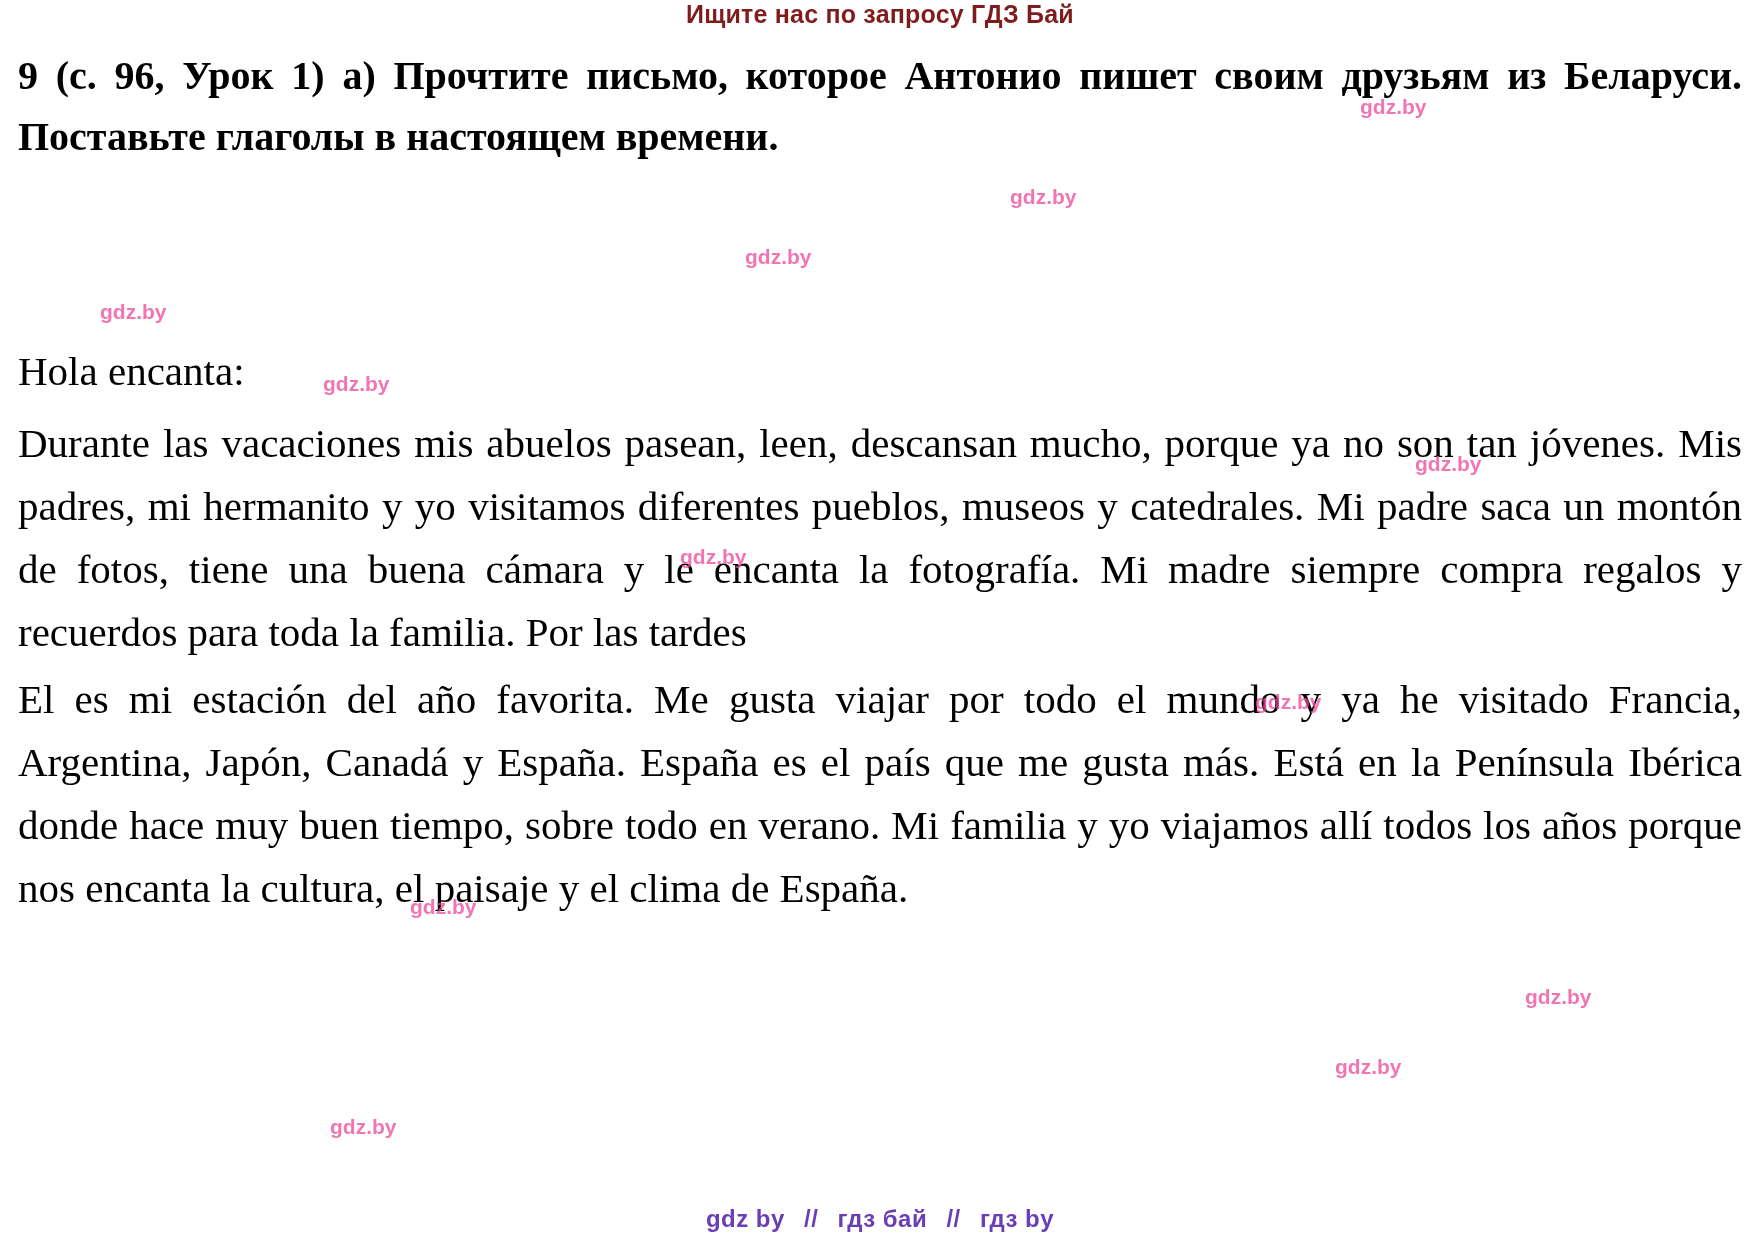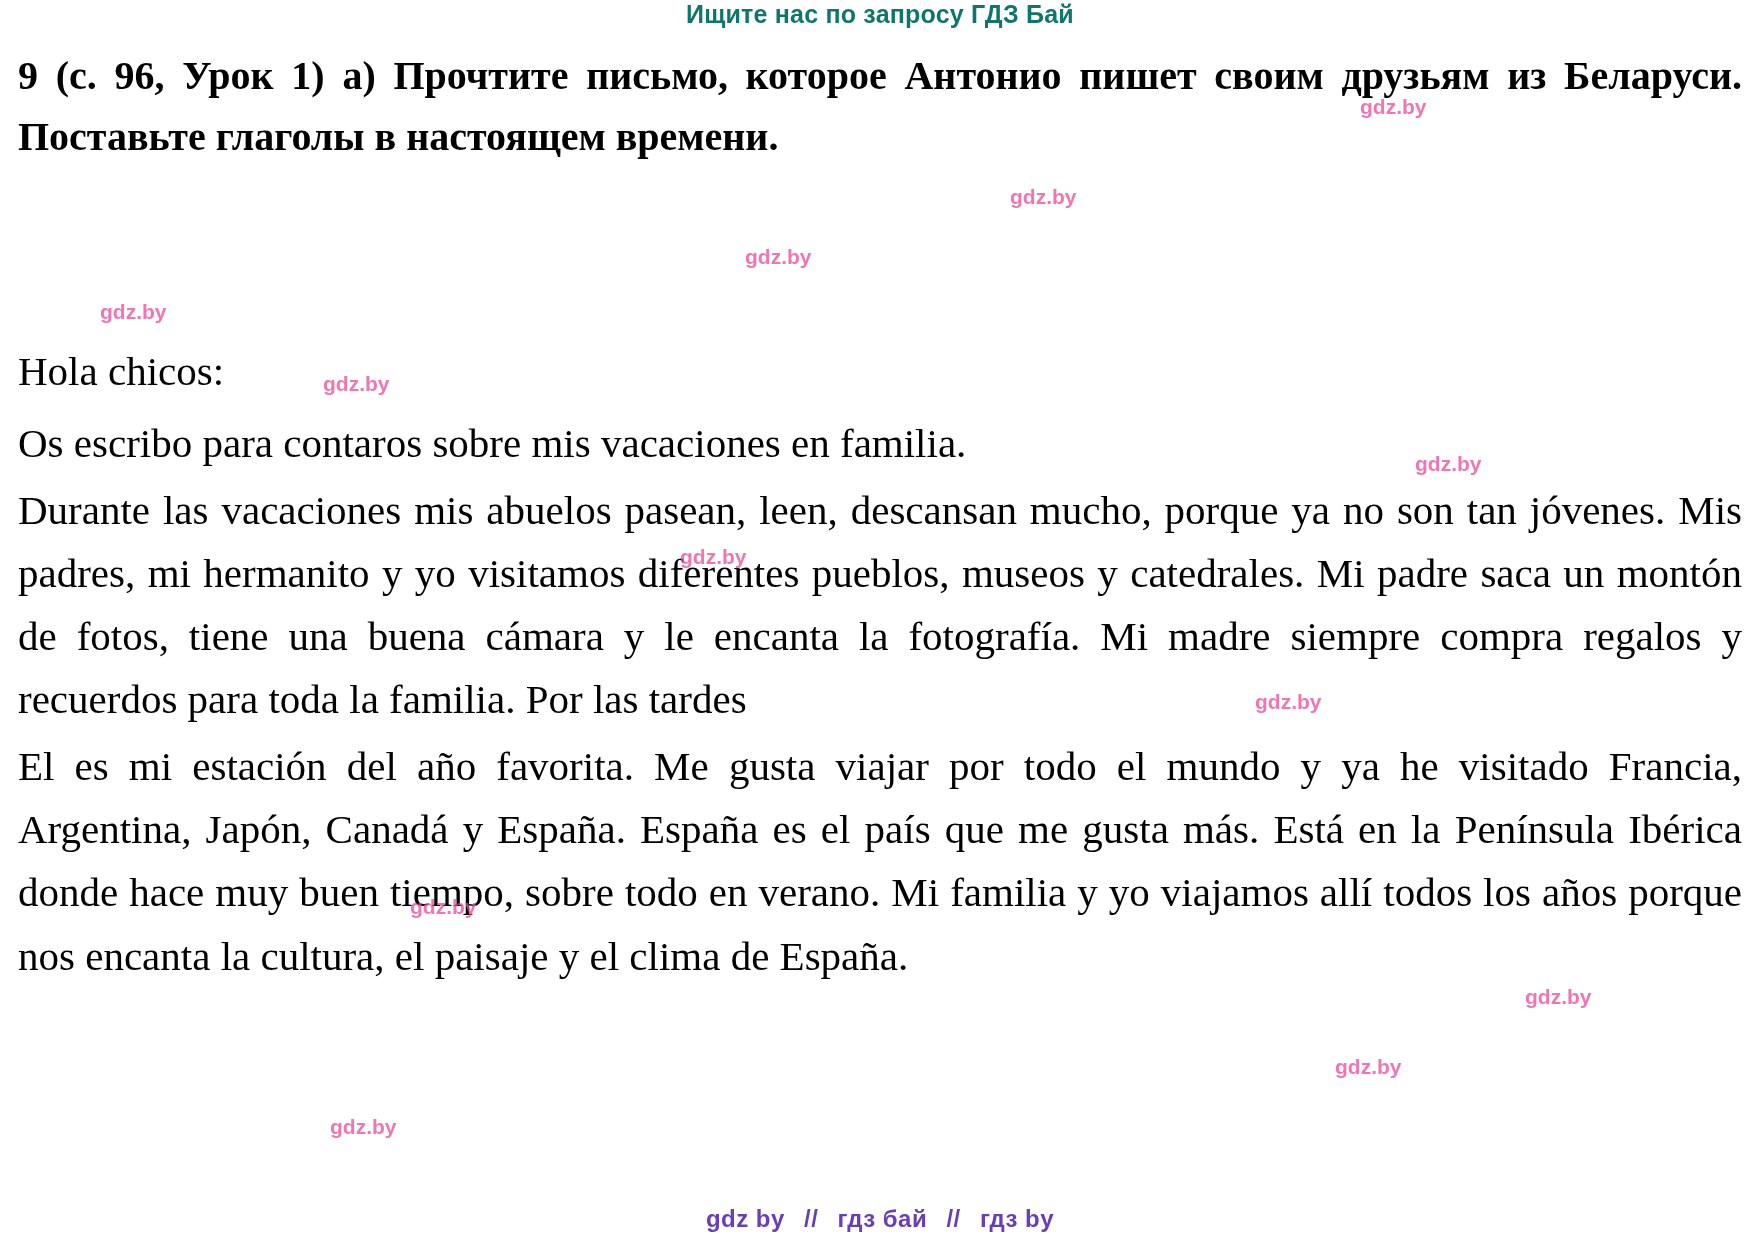--- a/index.html
+++ b/index.html
@@ -22,21 +22,21 @@
   }
   .top-banner {
     position: absolute;
     top: 0px;
     left: 0;
     width: 100%;
     text-align: center;
     font-family: "Liberation Sans", sans-serif;
     font-weight: bold;
     font-size: 25px;
-    color: #0f766e;
+    color: #7f1d1d;
     letter-spacing: 0.2px;
   }
   .task {
     position: absolute;
     top: 46px;
     left: 18px;
     width: 1724px;
     font-family: "Liberation Serif", serif;
     font-size: 40px;
     line-height: 1.52;
@@ -97,22 +97,21 @@
 </head>
 <body>
 
 <div class="page">
 
   <div class="top-banner">Ищите нас по запросу ГДЗ Бай</div>
 
   <div class="task">9 (с. 96, Урок 1) а) Прочтите письмо, которое Антонио пишет своим друзьям из Беларуси. Поставьте глаголы в настоящем времени.</div>
 
   <div class="letter">
-    <div class="greeting para-nojust">Hola chicos:</div>
-    <div class="para para-nojust">Os escribo para contaros sobre mis vacaciones en familia.</div>
+    <div class="greeting para-nojust">Hola encanta:</div>
     <div class="para last">Durante las vacaciones mis abuelos pasean, leen, descansan mucho, porque ya no son tan jóvenes. Mis padres, mi hermanito y yo visitamos diferentes pueblos, museos y catedrales. Mi padre saca un montón de fotos,  tiene una buena cámara y le encanta la fotografía. Mi madre siempre compra regalos y recuerdos para toda la familia. Por las tardes</div>
     <div class="para">El es mi estación del año favorita. Me gusta viajar por todo el mundo y ya he visitado Francia, Argentina, Japón, Canadá y España. España es el país que me gusta más. Está en la Península Ibérica donde hace muy buen tiempo, sobre todo en verano. Mi familia y yo viajamos allí todos los años porque nos encanta la cultura, el paisaje y el clima de España.</div>
   </div>
 
   <div class="wm" style="left:1360px; top:95px;">gdz.by</div>
   <div class="wm" style="left:1010px; top:185px;">gdz.by</div>
   <div class="wm" style="left:745px; top:245px;">gdz.by</div>
   <div class="wm" style="left:100px; top:300px;">gdz.by</div>
   <div class="wm" style="left:323px; top:372px;">gdz.by</div>
   <div class="wm" style="left:1415px; top:452px;">gdz.by</div>

